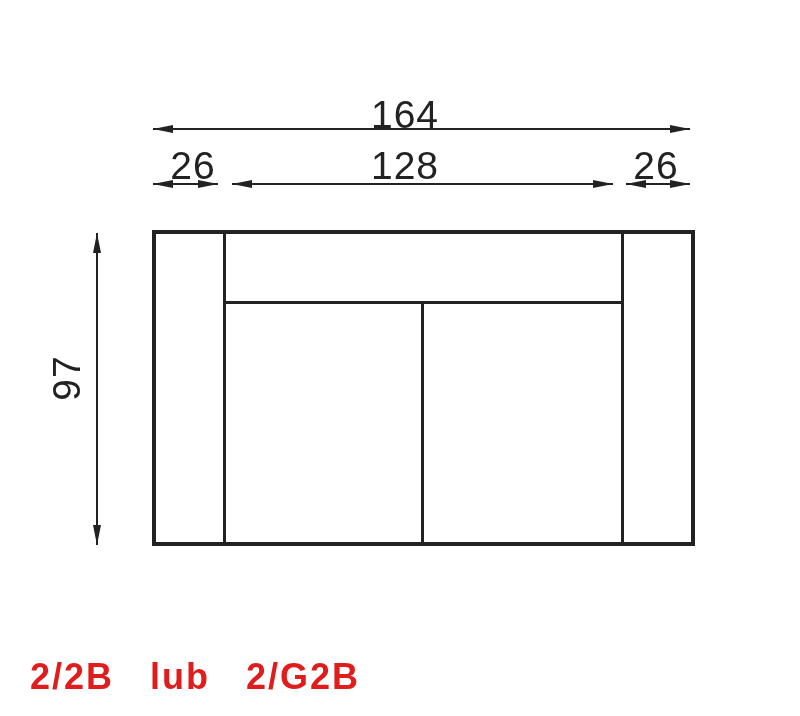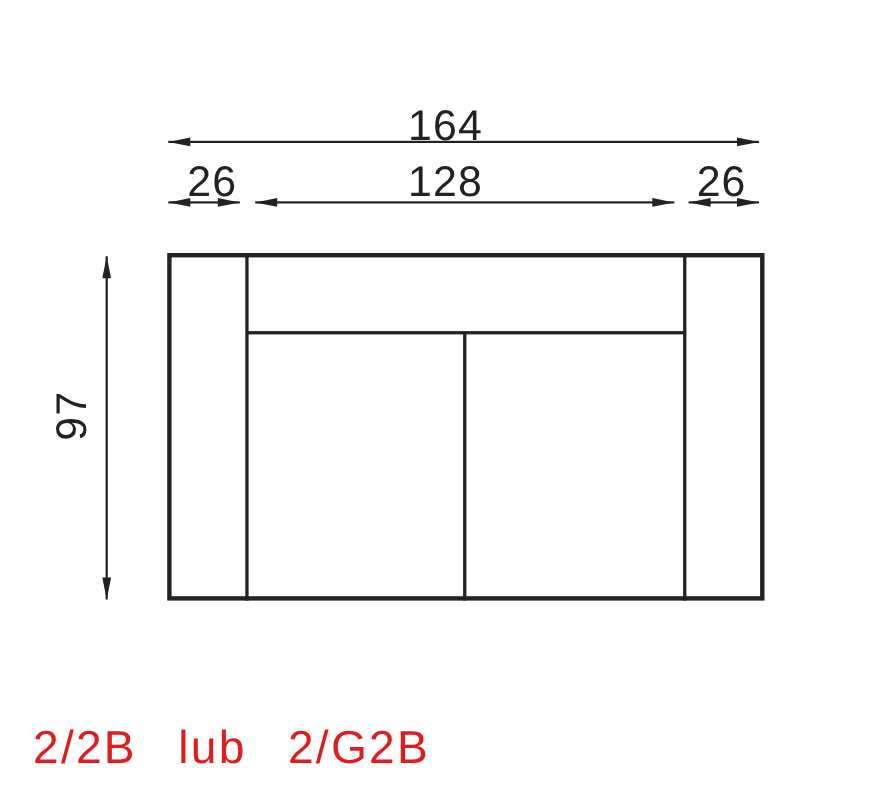--- a/index.html
+++ b/index.html
@@ -81,26 +81,27 @@
   .sline { position: absolute; background: var(--line); }
   .left-armrest-divider  { left: 223px; top: 230px; width: 3px;  height: 316px; }
   .right-armrest-divider { left: 621px; top: 230px; width: 3px;  height: 316px; }
   .backrest-divider      { left: 224px; top: 301px; width: 399px; height: 3px; }
   .seat-divider          { left: 421px; top: 302px; width: 3px;  height: 244px; }
 
   
   .caption {
     position: absolute;
     left: 30px; top: 659px;
-    font-size: 42px;
+    font-size: 36px;
     line-height: 1;
     color: var(--accent);
     letter-spacing: 2px;
     word-spacing: 24px;
     white-space: nowrap;
+    font-weight: bold;
   }
 </style>
 </head>
 <body>
 
 <div class="canvas">
 
   <div class="dim-label" style="left:405px; top:95px;">164</div>
   <div class="dim-line-h" style="left:153px; top:128px; width:537px;">
     <span class="arr arr-left"></span>

